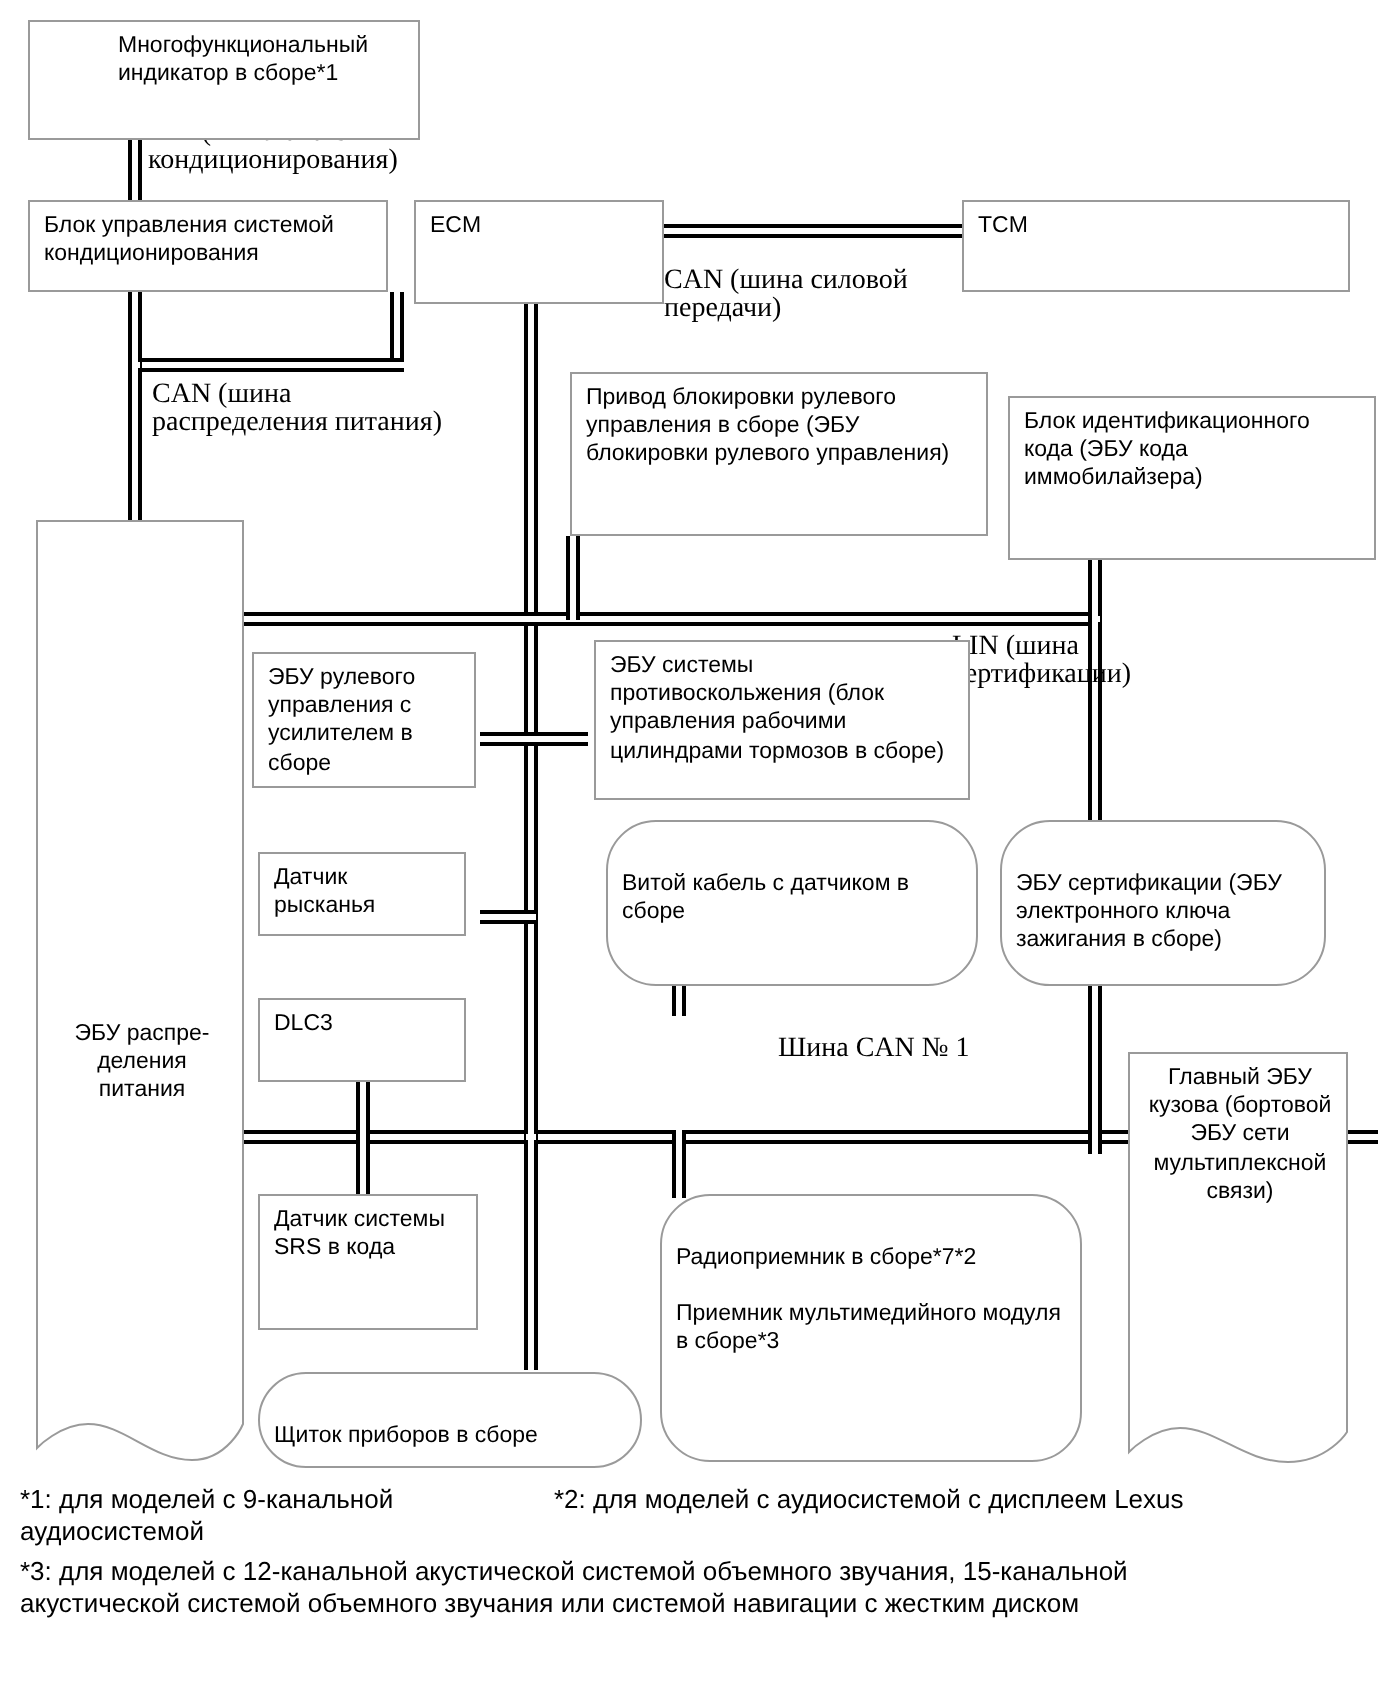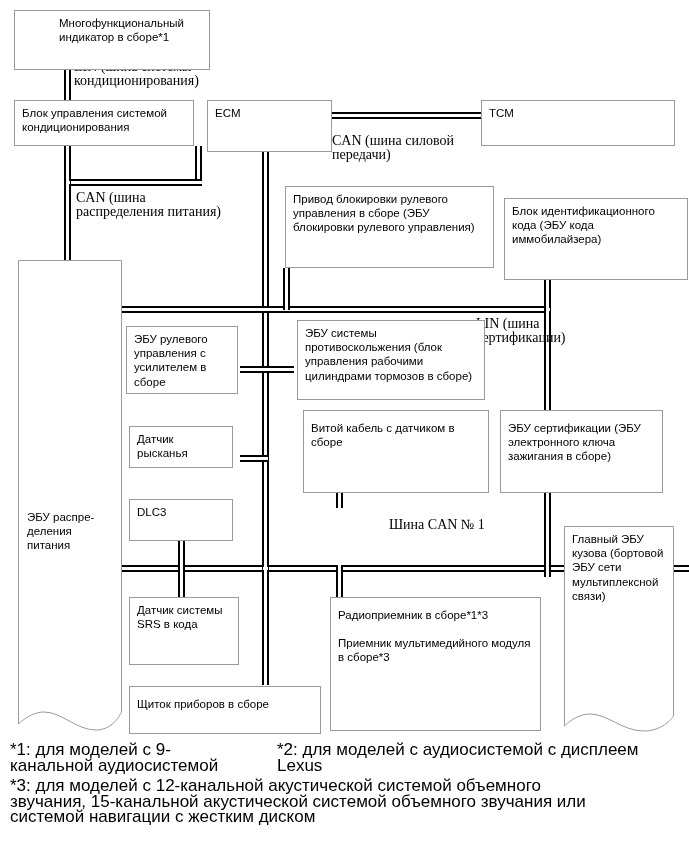--- a/index.html
+++ b/index.html
@@ -2,44 +2,44 @@
 <html><head>
 <meta charset="utf-8">
 <style>
   html,body{margin:0;padding:0;background:#fff;}
   body{font-family:"Liberation Sans","DejaVu Sans",sans-serif;}
   #page{position:relative;width:689px;height:854px;background:#fff;overflow:hidden;}
 
   
   .box{position:absolute;border:1px solid #9a9a9a;background:#fff;box-sizing:border-box;
        font-size:11.5px;line-height:14.2px;color:#000;padding:5px 6px 4px 7px;z-index:40;}
-  .box.pad2{padding-top:10px;}
+  .box.pad2{padding-top:24px;border-radius:25px;}
 
   
-  .torn{position:absolute;z-index:40;}
+  .torn{position:absolute;z-index:40;text-align:center;}
   .torn svg{position:absolute;left:0;top:0;}
   .torn .tx{position:absolute;font-size:11.5px;line-height:14.2px;color:#000;z-index:2;}
 
   
   .bus{position:absolute;z-index:20;}
   .bus.h{height:7px;background:
       linear-gradient(to bottom,#000 0 2px,#fff 2px 5px,#000 5px 7px);}
   .bus.v{width:7px;background:
       linear-gradient(to right,#000 0 2px,#fff 2px 5px,#000 5px 7px);}
   
   .stub{position:absolute;z-index:21;width:7px;background:
       linear-gradient(to right,#000 0 2px,#fff 2px 5px,#000 5px 7px);}
   .stubh{position:absolute;z-index:21;height:7px;background:
       linear-gradient(to bottom,#000 0 2px,#fff 2px 5px,#000 5px 7px);}
 
   
   .patch{position:absolute;background:#fff;z-index:22;}
 
   .lbl{position:absolute;font-size:14px;line-height:14.2px;color:#000;z-index:30;font-family:Liberation Serif, serif;}
-  .note{position:absolute;font-size:17px;line-height:15.5px;color:#000;z-index:30;}
+  .note{position:absolute;font-size:13px;line-height:15.5px;color:#000;z-index:30;}
   .ttl{display:block;}
 </style>
 </head>
 <body>
 
 <div id="page">
 
   <div class="bus v" style="left:64px;top:50px;height:50px;"></div>
 
   <div class="bus v" style="left:195px;top:146px;height:40px;"></div>
@@ -144,21 +144,21 @@
 
   <div class="box" style="left:129px;top:597px;width:110px;height:68px;">
     <span class="ttl">Датчик системы SRS в кода</span>
   </div>
 
   <div class="box pad2" style="left:129px;top:686px;width:192px;height:48px;">
     <span class="ttl">Щиток приборов в сборе</span>
   </div>
 
   <div class="box pad2" style="left:330px;top:597px;width:211px;height:134px;">
-    <span class="ttl">Радиоприемник в сборе*1*3</span>
+    <span class="ttl">Радиоприемник в сборе*7*2</span>
     <span class="ttl" style="height:14px;"> </span>
     <span class="ttl">Приемник мультимедийного модуля в сборе*3</span>
   </div>
 
   <div class="torn" style="left:564px;top:526px;width:110px;height:212px;">
     <svg width="110" height="212" viewBox="0 0 110 212">
       <path d="M0.5,0.5 L109.5,0.5 L109.5,190 C109.5,190 100,205 80,205 C58,205 44,188 26,188 C12,188 0.5,200 0.5,200 Z" fill="#ffffff" stroke="#9a9a9a" stroke-width="1"></path>
     </svg>
     <div class="tx" style="left:8px;top:6px;width:96px;">Главный ЭБУ кузова (бортовой ЭБУ сети мультиплексной связи)</div>
   </div>

